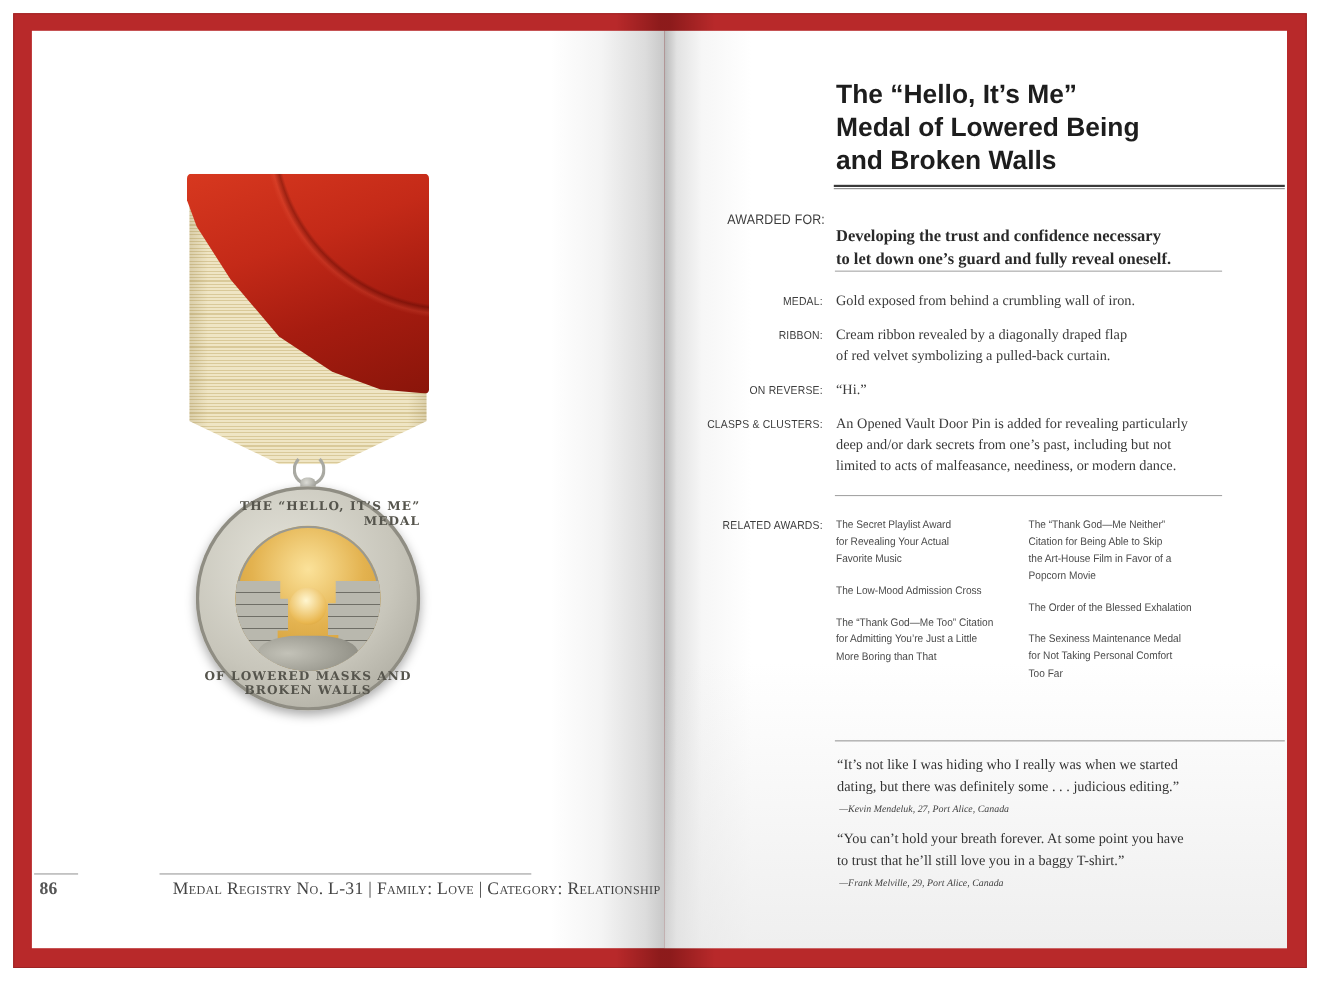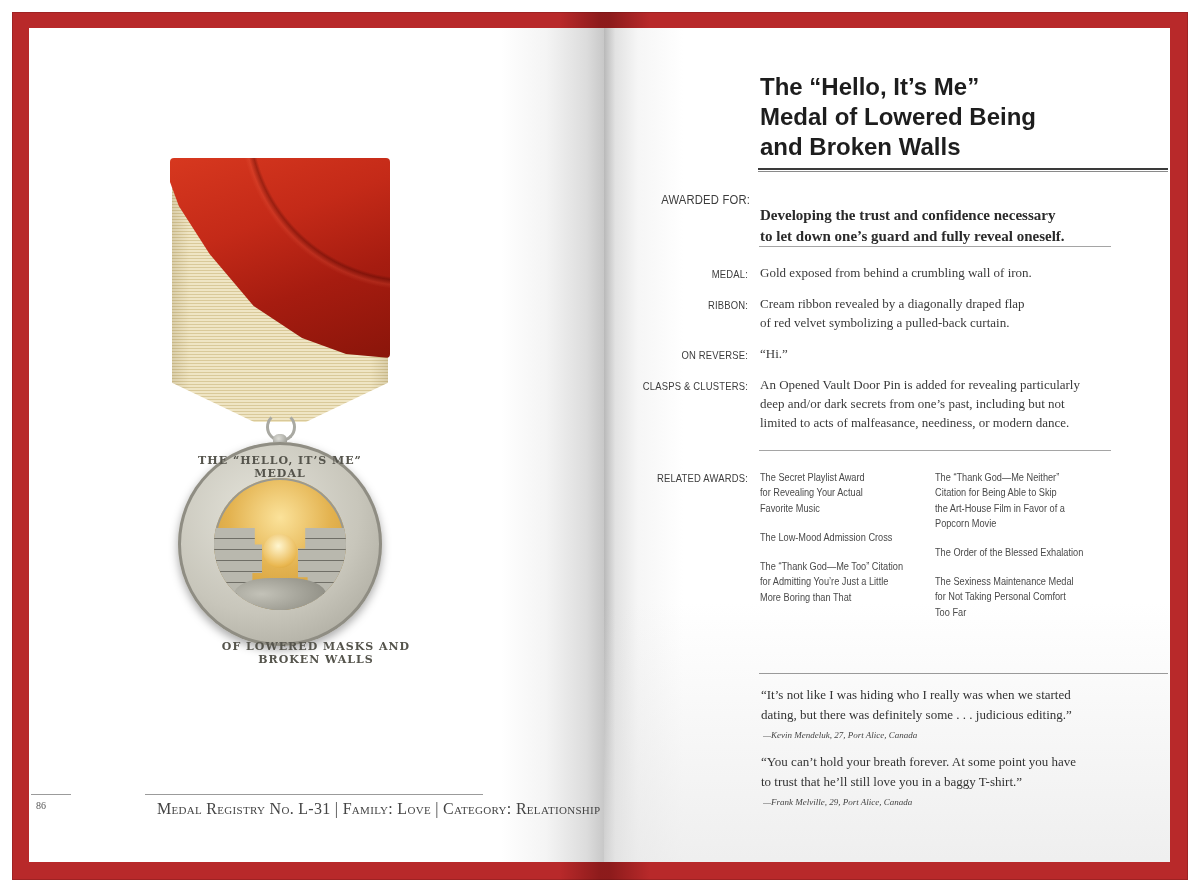--- a/index.html
+++ b/index.html
@@ -91,27 +91,27 @@
   }
   .rubble {
     position: absolute; left: 20px; top: 100px; width: 92px; height: 40px;
     background: radial-gradient(ellipse at 30% 40%, #c3c2b8 0%, #9a998f 60%, #7b7a72 100%);
     border-radius: 40% 40% 0 0;
   }
   .medal-text-top, .medal-text-bottom {
     position: absolute; left: 8px; width: 204px; text-align: center;
     font-family: "DejaVu Serif", serif; font-weight: bold; font-size: 11px; color: #55544c; letter-spacing: 1px;
   }
-  .medal-text-top { top: 296px; }
-  .medal-text-bottom { top: 482px; margin-left: 36px; }
+  .medal-text-top { top: 296px; text-align: right; }
+  .medal-text-bottom { top: 450px; }
 
   
   .folio-rule-left { position: absolute; left: 31px; top: 794px; width: 40px; height: 1px; background: #9b9b9b; }
   .folio-rule-right { position: absolute; left: 145px; top: 794px; width: 338px; height: 1px; background: #9b9b9b; }
-  .folio-num { position: absolute; left: 36px; top: 800px; font-size: 10px; color: #555; }
+  .folio-num { position: absolute; left: 36px; top: 800px; font-size: 16px; color: #555; font-weight: bold; }
   .registry { position: absolute; left: 157px; top: 800px; font-size: 16px; color: #444; font-variant: small-caps; letter-spacing: 0.3px; }
 
   
   .title {
     position: absolute; left: 760px; top: 72px; width: 400px;
     font-family: Liberation Sans, sans-serif; font-weight: bold; font-size: 24px; line-height: 30px; color: #1d1d1d;
   }
   .title-rule { position: absolute; left: 758px; top: 168px; width: 410px; height: 4px; border-top: 2px solid #3a3a3a; border-bottom: 1px solid #8a8a8a; }
 
   .label {

